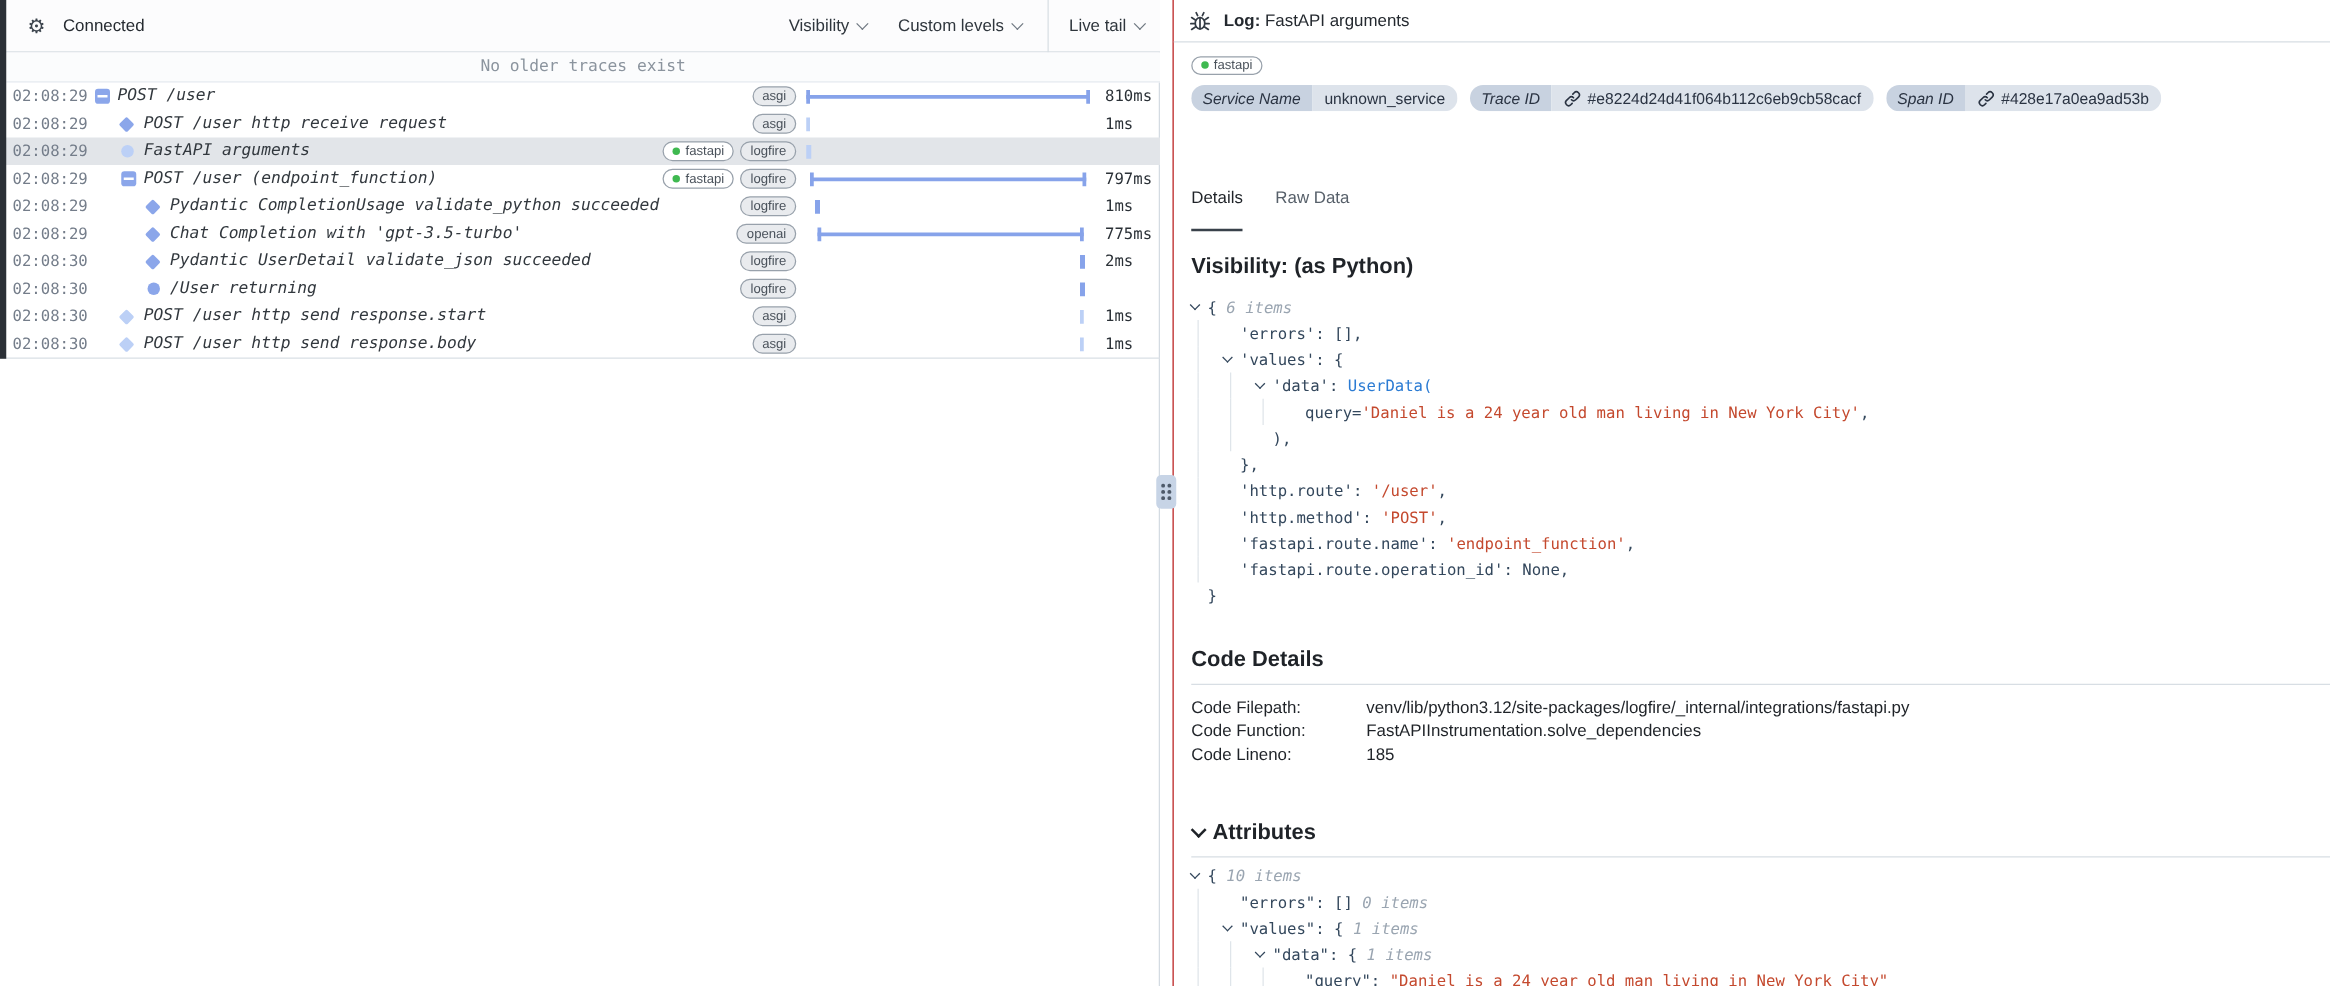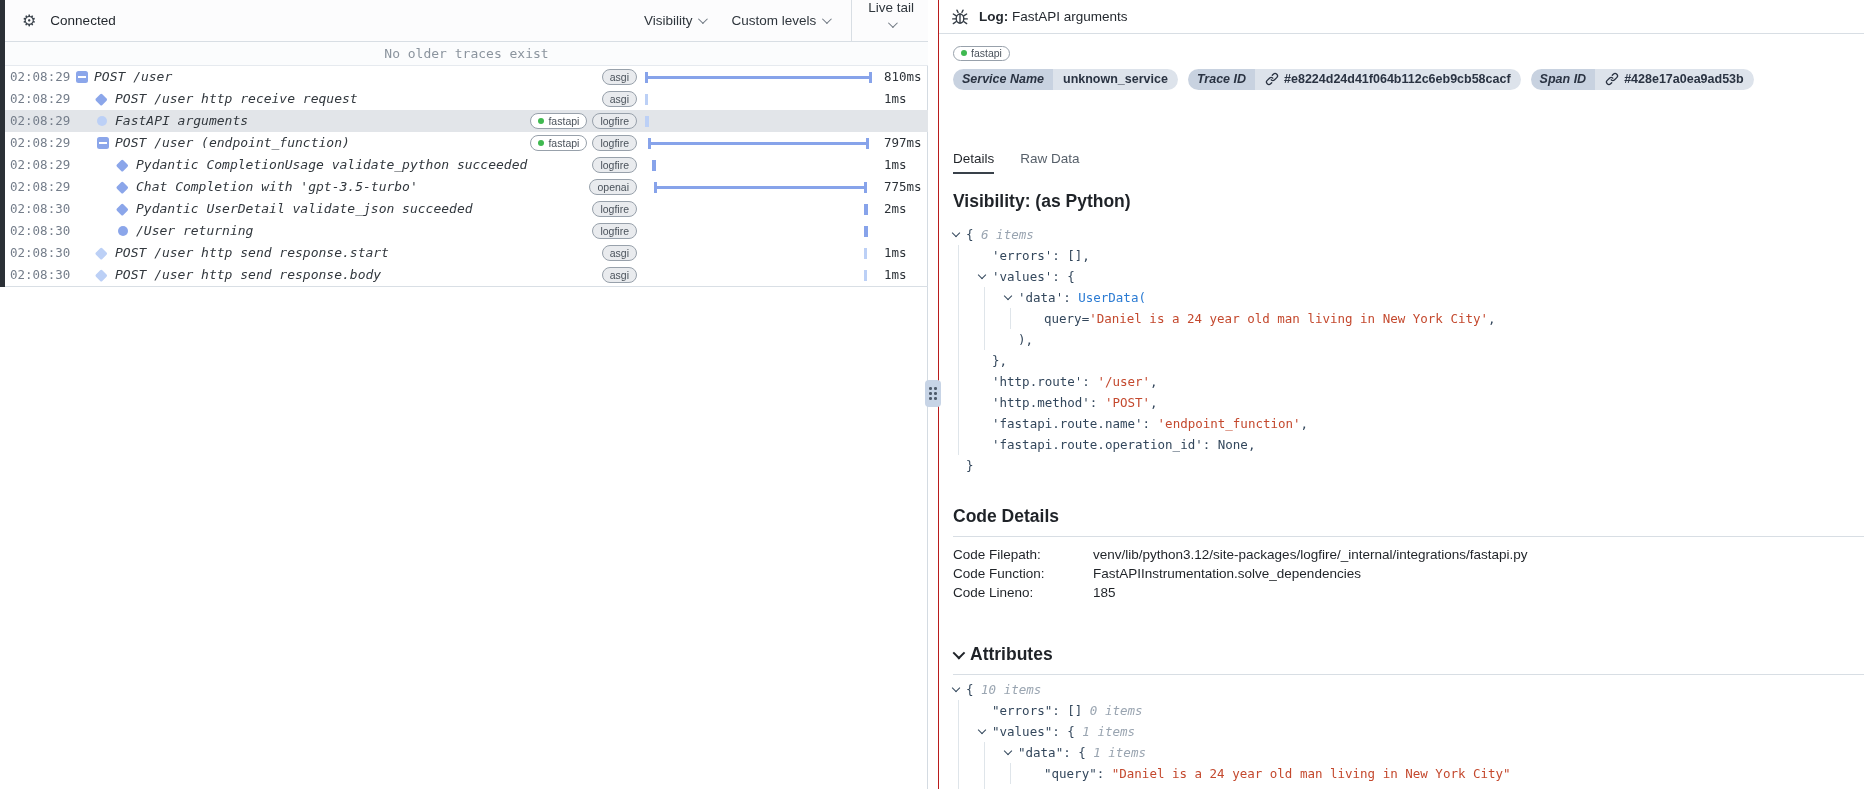--- a/index.html
+++ b/index.html
@@ -17,21 +17,21 @@
   #drag-handle i { width:2.5px; height:2.5px; border-radius:50%; background:#4e5a6a; display:block; margin:auto; }
 
   
   #left-header { position:absolute; left:0; top:0; width:928px; height:42px; background:#fcfcfd; border-bottom:1px solid #d8dee4;
     display:flex; align-items:center; font-size:13.5px; }
   #gear { margin-left:22px; font-size:16px; color:#3c444d; cursor:pointer; }
   #connected-label { margin-left:14px; color:#24292f; }
   .hdr-ctrl { display:flex; align-items:center; gap:6px; color:#2f363d; cursor:pointer; }
   #visibility-ctrl { margin-left:auto; }
   #custom-levels-ctrl { margin-left:26px; }
-  #live-tail-ctrl { margin-left:22px; border-left:1px solid #d8dee4; height:42px; padding:0 14px 0 16px;flex-direction:column; }
+  #live-tail-ctrl { margin-left:22px; border-left:1px solid #d8dee4; height:42px; padding:0 14px 0 16px; }
   .chev { width:7px; height:7px; border-right:1.6px solid #6e7781; border-bottom:1.6px solid #6e7781; transform:rotate(45deg) translateY(-2px); display:inline-block; }
 
   
   #notice { position:absolute; left:5px; top:42px; width:923px; height:24px; background:#fbfcfd; border-bottom:1px solid #e6eaef;
     text-align:center; line-height:23px; font-size:13px; color:#8b949e; }
 
   
   #trace-list { position:absolute; left:0; top:66px; width:928px; border-bottom:1px solid #d9dfe5; }
   .trow { position:relative; height:22px; cursor:pointer; }
   .trow.selected { background:#e2e5e9; }
@@ -60,25 +60,25 @@
   
   #rp-header { height:34px; border-bottom:1px solid #d8dee4; display:flex; align-items:center; padding:0 12px; }
   #rp-title { font-size:13.5px; margin-left:10px; }
   #rp-title b { font-weight:bold; }
   .rp-icons { margin-left:auto; display:flex; align-items:center; gap:14px; color:#333b44; }
   .rp-icons svg, .rp-icons span { cursor:pointer; }
   #rp-body { padding:0 14px; }
   #rp-tag-row { margin-top:8px; }
   #rp-tag-row .pill { display:inline-flex; height:15px; }
   .badges { margin-top:8px; display:flex; flex-wrap:wrap; gap:4px 10px; }
-  .badge { display:flex; border-radius:11px; overflow:hidden; font-size:12.5px; height:21px;font-weight:bold; }
+  .badge { display:flex; border-radius:11px; overflow:hidden; font-size:12.5px; height:21px; }
   .badge .blabel { background:#c8d2e0; color:#2a3342; font-style:italic; padding:0 9px; display:flex; align-items:center; }
   .badge .bvalue { background:#dde3eb; color:#2a3342; padding:0 10px; display:flex; align-items:center; gap:5px; }
   #tabs { margin-top:36px; display:flex; gap:26px; font-size:13.5px; }
-  .tab { padding-bottom:6px; color:#57606a; cursor:pointer;text-align:right; }
+  .tab { padding-bottom:18px; color:#57606a; cursor:pointer;text-align:right; }
   .tab.active { color:#1f2328; border-bottom:2px solid #39414a; }
   .section-h { font-size:17.5px; font-weight:bold; color:#1f2328; }
   #arguments-heading { margin-top:17px; }
   .rule { height:1px; background:#d8dee4; margin-top:9px; }
   .tree { margin-top:12px; font-family:"DejaVu Sans Mono",monospace; font-size:12.5px; color:#33475c; }
   .tree-line { height:21px; line-height:21px; white-space:pre; display:flex; align-items:center; }
   .guide { display:inline-block; width:21px; height:21px; border-left:1px solid #dfe5ea; margin-left:5px; }
   .tree-ch { display:inline-block; width:13px; }
   .tree-ch.on::after { content:""; display:inline-block; width:5px; height:5px; border-right:1.4px solid #33475c; border-bottom:1.4px solid #33475c; transform:rotate(45deg); margin-bottom:3px; }
   .seg-pn { color:#33475c; } .seg-key { color:#33475c; }

